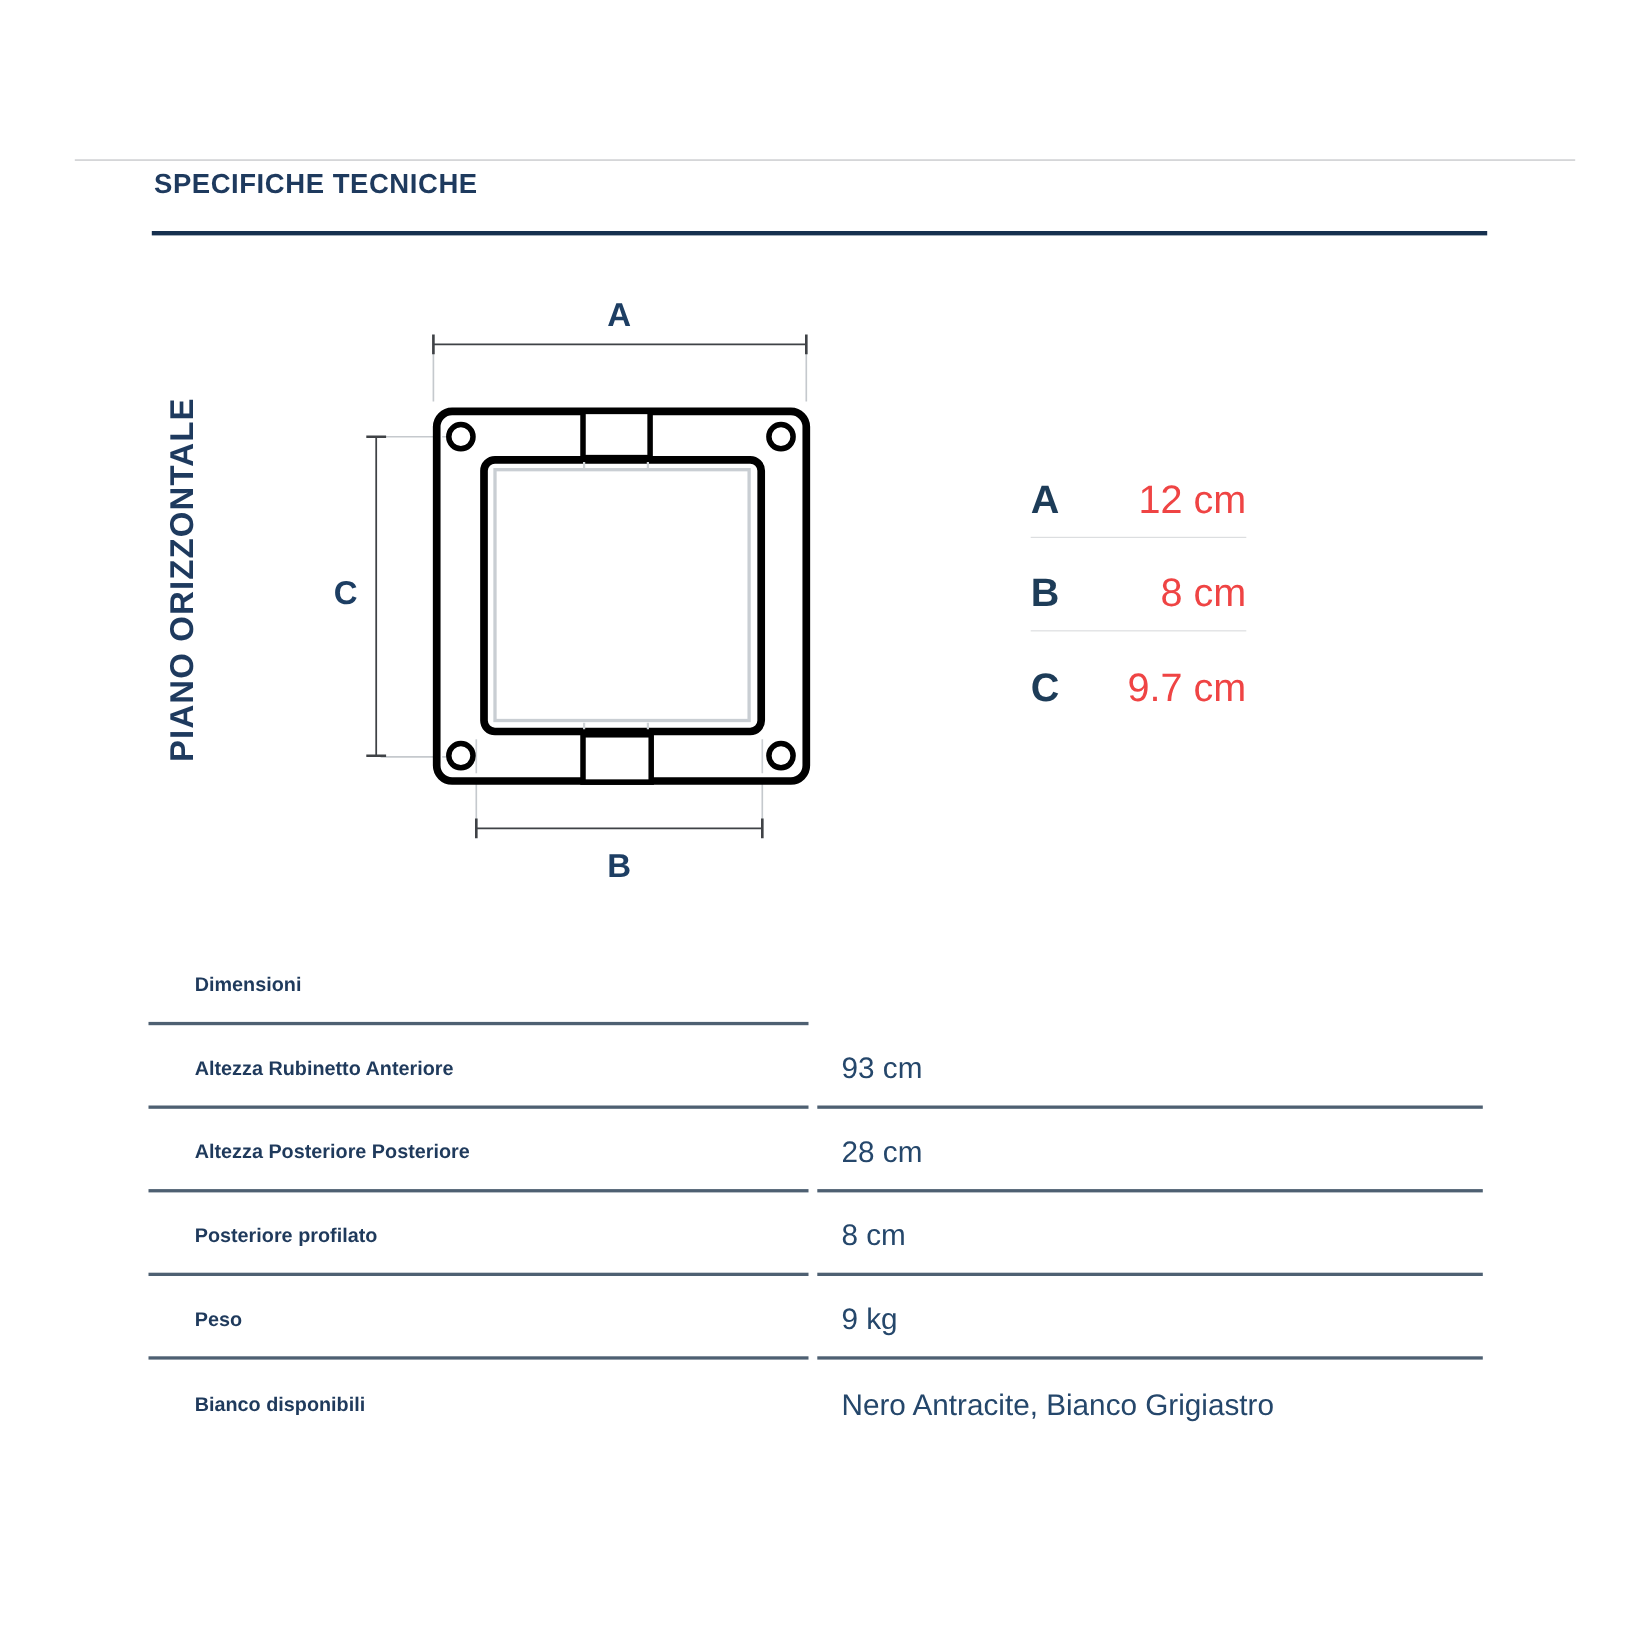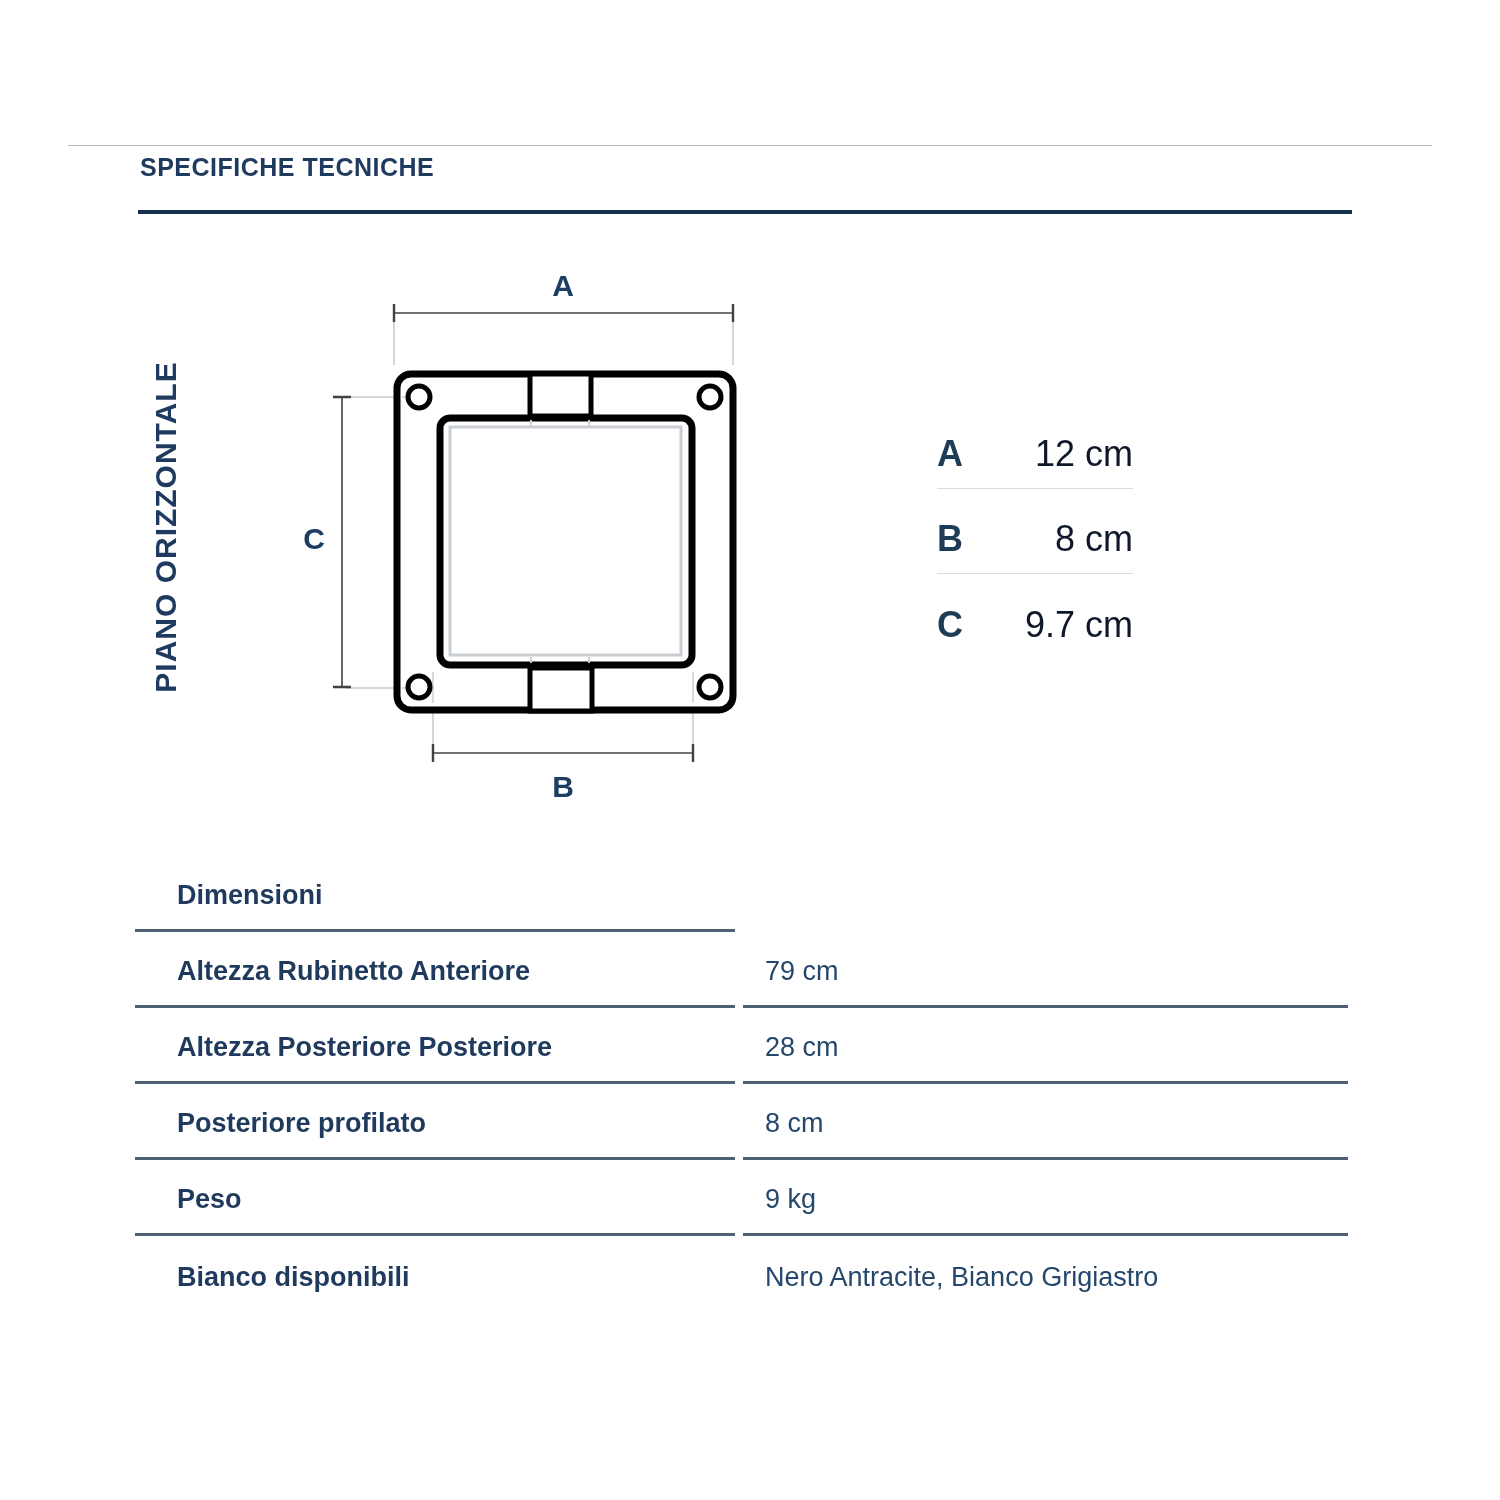--- a/index.html
+++ b/index.html
@@ -80,21 +80,21 @@
   }
   .dim-row.sep { border-bottom: 1px solid #d9dbdd; }
   .dim-letter {
     font-size: 36px;
     font-weight: bold;
     color: #1d3c58;
   }
   .dim-value {
     font-size: 36px;
     font-weight: normal;
-    color: #0f172a;
+    color: #ef4444;
   }
 
   
   .spec-table {
     position: absolute;
     left: 135px; top: 856px;
     width: 1213px;
   }
   .spec-row {
     display: grid;
@@ -105,21 +105,21 @@
     height: 76px;
     display: flex;
     align-items: center;
     padding-top: 6px;
     box-sizing: border-box;
     border-bottom: 3px solid #4e6072;
   }
   .spec-row.last .spec-cell { border-bottom: none; }
   .spec-label {
     padding-left: 42px;
-    font-size: 27px;
+    font-size: 18px;
     font-weight: bold;
     color: #1f3a5c;
   }
   .spec-value {
     padding-left: 22px;
     font-size: 27px;
     font-weight: normal;
     color: #25476b;
   }
 </style>
@@ -184,21 +184,21 @@
       <span class="dim-value">9.7 cm</span>
     </div>
   </div>
 
   <div class="spec-table">
     <div class="spec-row">
       <div class="spec-cell spec-label">Dimensioni</div>
     </div>
     <div class="spec-row">
       <div class="spec-cell spec-label">Altezza Rubinetto Anteriore</div>
-      <div class="spec-cell spec-value">79 cm</div>
+      <div class="spec-cell spec-value">93 cm</div>
     </div>
     <div class="spec-row">
       <div class="spec-cell spec-label">Altezza Posteriore Posteriore</div>
       <div class="spec-cell spec-value">28 cm</div>
     </div>
     <div class="spec-row">
       <div class="spec-cell spec-label">Posteriore profilato</div>
       <div class="spec-cell spec-value">8 cm</div>
     </div>
     <div class="spec-row">

